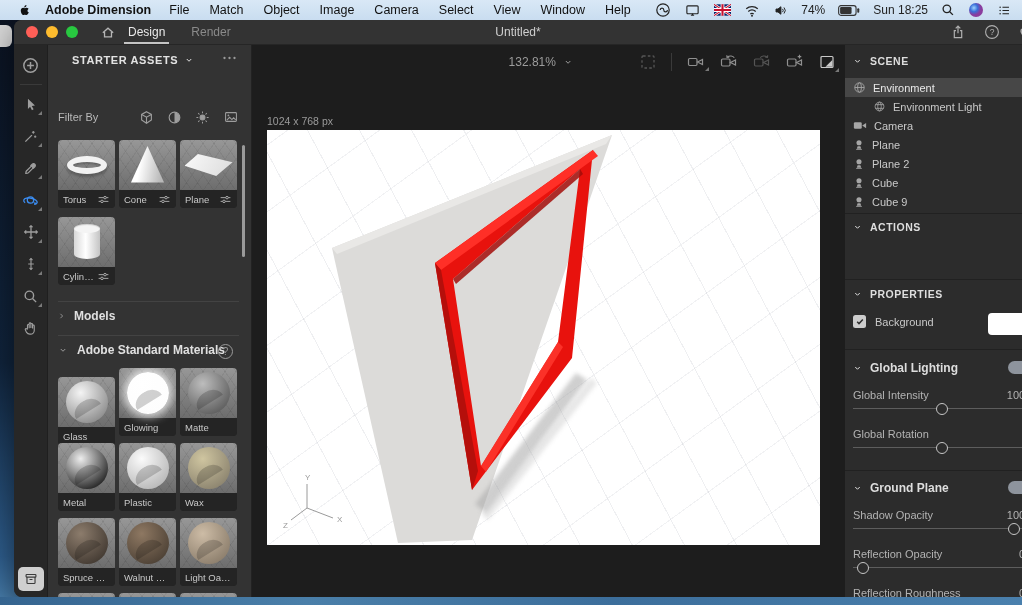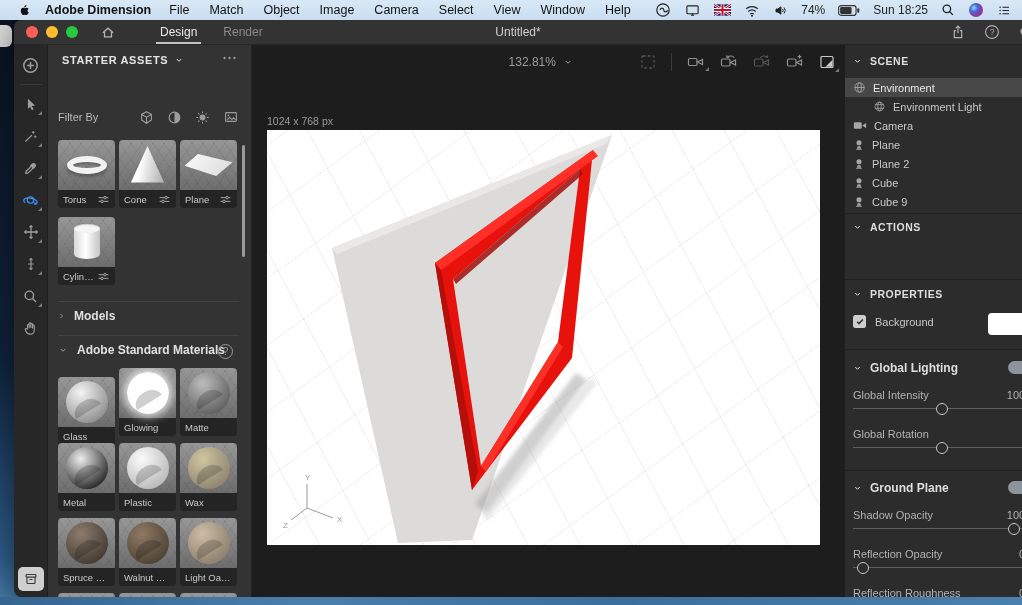--- a/index.html
+++ b/index.html
@@ -22,41 +22,41 @@
 
   
   #window { position:absolute; left:14px; top:20px; width:1008px; height:577px; background:#2e2e2e; border-radius:8px 0 0 8px; overflow:hidden; display:flex; flex-direction:column; box-shadow:0 10px 30px rgba(0,0,0,.5); }
 
   
   #titlebar { position:relative; height:25px; background:#333333; border-bottom:1px solid #262626; display:flex; align-items:center; flex:0 0 25px; }
   .traffic { display:flex; gap:8px; margin-left:12px; }
   .traffic span { width:12px; height:12px; border-radius:50%; display:block; }
   .tl-close{background:#ff5f57}.tl-min{background:#febc2e}.tl-zoom{background:#28c840}
   #home-btn { margin-left:22px; color:#b5b5b5; }
-  #tabs { display:flex; gap:26px; margin-left:44px; height:100%; align-items:flex-start; }
+  #tabs { display:flex; gap:26px; margin-left:12px; height:100%; align-items:flex-start; }
   .tab { font-size:12px; color:#8a8a8a; height:100%; display:flex; align-items:center; position:relative; }
   .tab.active { color:#e8e8e8; }
   .tab.active::after { content:""; position:absolute; left:-4px; right:-4px; bottom:0; height:2px; background:#c4c4c4; }
   #doc-title { position:absolute; left:0; right:0; text-align:center; font-size:12px; color:#cfcfcf; pointer-events:none; }
   #titlebar-right { margin-left:auto; display:flex; gap:18px; margin-right:-6px; color:#b0b0b0; align-items:center; }
 
   
   #main { flex:1; display:flex; min-height:0; }
 
   
   #toolcol { width:34px; background:#272727; border-right:1px solid #1f1f1f; display:flex; flex-direction:column; align-items:center; padding-top:4px; position:relative; }
   .tool { width:28px; height:30px; display:flex; align-items:center; justify-content:center; color:#9e9e9e; position:relative; margin:1px 0; }
   .tool.active { color:#3b8df2; }
   .tool .fly { position:absolute; right:3px; bottom:4px; width:0; height:0; border-style:solid; border-width:0 0 4px 4px; border-color:transparent transparent #7a7a7a transparent; }
   .tool-divider { width:22px; height:1px; background:#3a3a3a; margin:3px 0; }
   #tool-archive { position:absolute; bottom:6px; left:4px; width:26px; height:24px; background:#cfcfcf; border-radius:5px; color:#3a3a3a; display:flex; align-items:center; justify-content:center; }
 
   
   #assets { width:204px; background:#333333; position:relative; border-right:1px solid #222; overflow:hidden; }
-  #assets-header { position:absolute; left:14px; top:9px; display:flex; align-items:center; gap:6px; color:#e3e3e3; font-size:11px; font-weight:bold; letter-spacing:.6px; }
+  #assets-header { position:absolute; left:24px; top:9px; display:flex; align-items:center; gap:6px; color:#e3e3e3; font-size:11px; font-weight:bold; letter-spacing:.6px; }
   #assets-more { position:absolute; right:14px; top:10px; color:#9a9a9a; }
   #search-row { position:absolute; left:10px; right:12px; top:32px; height:22px; display:flex; align-items:center; gap:7px; border-bottom:1px solid #474747; color:#8a8a8a; }
   #search-input { background:transparent; border:none; outline:none; color:#bbb; font-size:12px; font-style:italic; width:140px; font-family:inherit; }
   #search-input::placeholder { color:#7b7b7b; }
   #filter-row { position:absolute; left:10px; right:12px; top:62px; height:20px; display:flex; align-items:center; color:#b9b9b9; font-size:11px; }
   #filter-icons { margin-left:auto; display:flex; gap:13px; color:#9d9d9d; }
 
   .tile { position:absolute; width:57px; border-radius:4px; overflow:hidden; background:#252525; }
   .tile .thumb { height:50px; background:linear-gradient(180deg,#979797,#6d6d6d);
      background-image:repeating-linear-gradient(55deg,rgba(0,0,0,.06) 0 1px,transparent 1px 9px),repeating-linear-gradient(-55deg,rgba(0,0,0,.06) 0 1px,transparent 1px 9px),linear-gradient(180deg,#979797,#6d6d6d);

